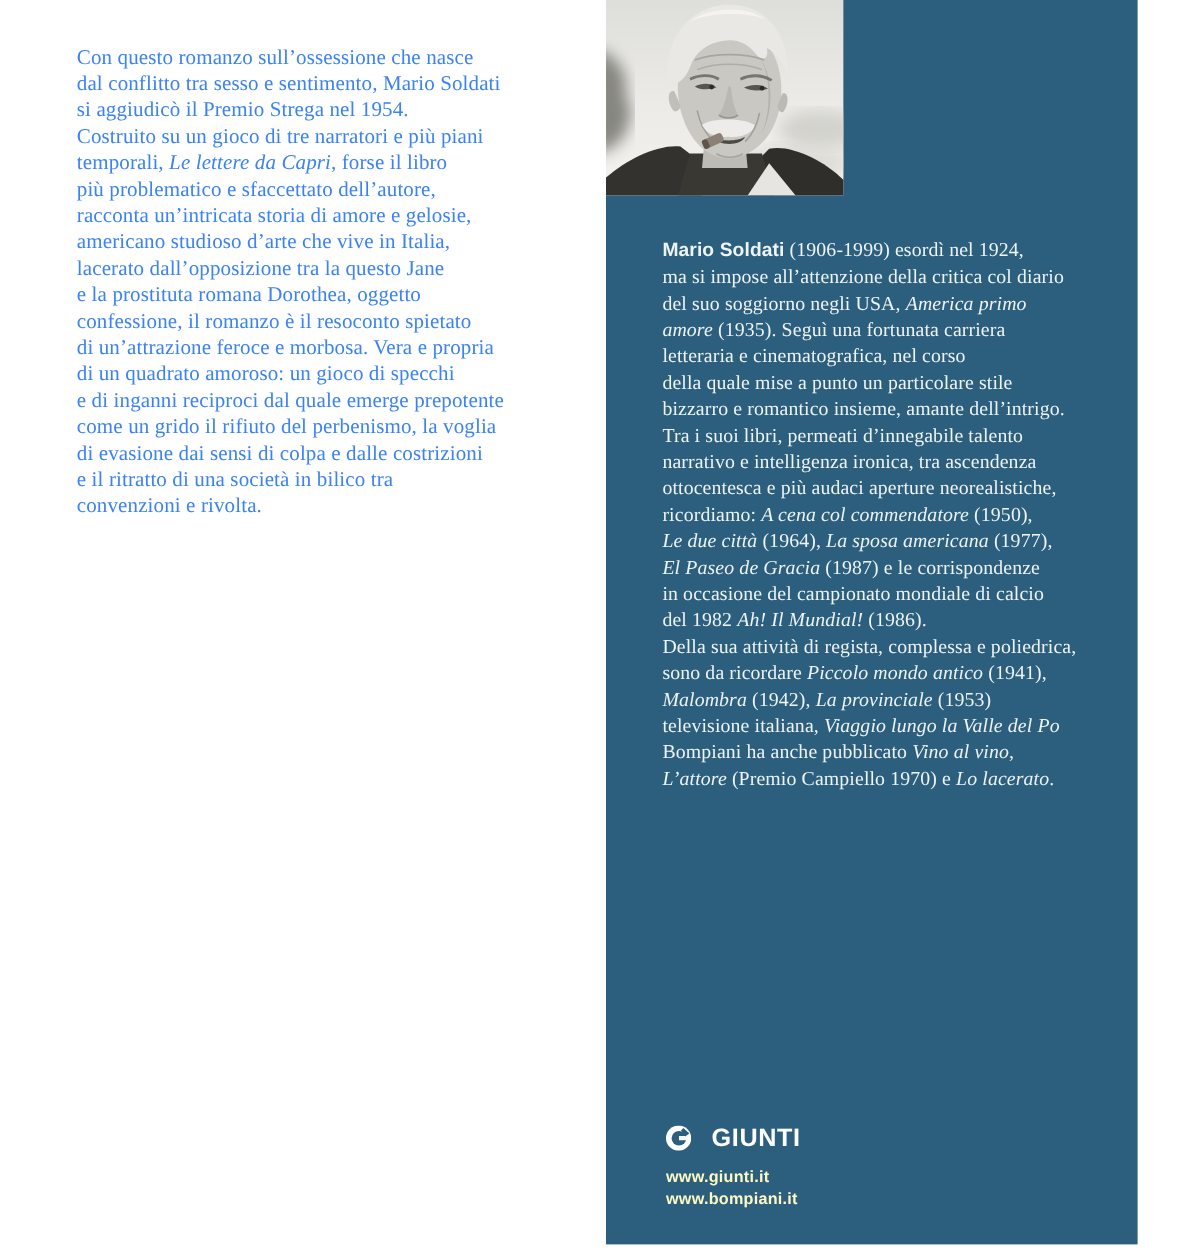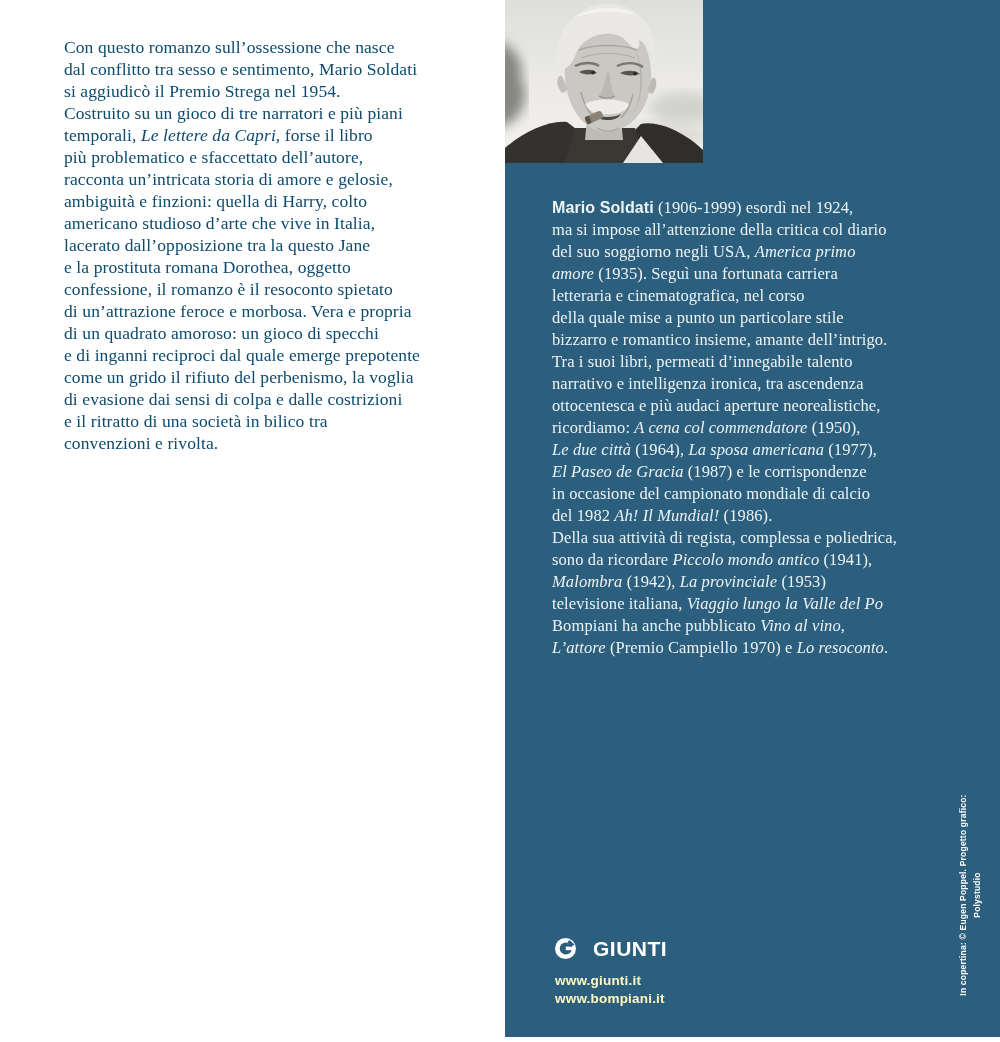--- a/index.html
+++ b/index.html
@@ -3,28 +3,28 @@
 <meta charset="utf-8">
 <style>
   html,body{margin:0;padding:0;}
   body{
     width:1000px;height:1042px;position:relative;background:#ffffff;
     overflow:hidden;font-family:"Liberation Serif",serif;
   }
   
   .left-text{
     position:absolute;left:64px;top:36px;width:436px;
-    font-size:17.5px;line-height:22px;color:#0c4a6e;letter-spacing:.1px;
+    font-size:17.5px;line-height:22px;color:#3b82f6;letter-spacing:.1px;
   }
   .line{white-space:nowrap;}
   .it{font-style:italic;}
   .bd{font-family:"Liberation Sans",sans-serif;font-weight:700;font-size:16px;}
   
   .right-panel{
-    position:absolute;left:505px;top:0;width:495px;height:1037px;
+    position:absolute;left:505px;top:0;width:443px;height:1037px;
     background:#2b5f7d;
   }
   .photo{
     position:absolute;left:0;top:0;width:198px;height:163px;display:block;
   }
   .bio{
     position:absolute;left:47px;top:197px;width:440px;
     font-size:16.5px;line-height:22px;color:#eef3f5;letter-spacing:.1px;
   }
   
@@ -51,21 +51,20 @@
 <body>
 
 <div class="left-text">
     <div class="line"><span>Con questo romanzo sull’ossessione che nasce</span></div>
     <div class="line"><span>dal conflitto tra sesso e sentimento, Mario Soldati</span></div>
     <div class="line"><span>si aggiudicò il Premio Strega nel 1954.</span></div>
     <div class="line"><span>Costruito su un gioco di tre narratori e più piani</span></div>
     <div class="line"><span>temporali, </span><span class="it">Le lettere da Capri</span><span>, forse il libro</span></div>
     <div class="line"><span>più problematico e sfaccettato dell’autore,</span></div>
     <div class="line"><span>racconta un’intricata storia di amore e gelosie,</span></div>
-    <div class="line"><span>ambiguità e finzioni: quella di Harry, colto</span></div>
     <div class="line"><span>americano studioso d’arte che vive in Italia,</span></div>
     <div class="line"><span>lacerato dall’opposizione tra la questo Jane</span></div>
     <div class="line"><span>e la prostituta romana Dorothea, oggetto</span></div>
     <div class="line"><span>confessione, il romanzo è il resoconto spietato</span></div>
     <div class="line"><span>di un’attrazione feroce e morbosa. Vera e propria</span></div>
     <div class="line"><span>di un quadrato amoroso: un gioco di specchi</span></div>
     <div class="line"><span>e di inganni reciproci dal quale emerge prepotente</span></div>
     <div class="line"><span>come un grido il rifiuto del perbenismo, la voglia</span></div>
     <div class="line"><span>di evasione dai sensi di colpa e dalle costrizioni</span></div>
     <div class="line"><span>e il ritratto di una società in bilico tra</span></div>
@@ -156,21 +155,21 @@
       <div class="line"><span>ricordiamo: </span><span class="it">A cena col commendatore</span><span> (1950),</span></div>
       <div class="line"><span class="it">Le due città</span><span> (1964), </span><span class="it">La sposa americana</span><span> (1977),</span></div>
       <div class="line"><span class="it">El Paseo de Gracia</span><span> (1987) e le corrispondenze</span></div>
       <div class="line"><span>in occasione del campionato mondiale di calcio</span></div>
       <div class="line"><span>del 1982 </span><span class="it">Ah! Il Mundial!</span><span> (1986).</span></div>
       <div class="line"><span>Della sua attività di regista, complessa e poliedrica,</span></div>
       <div class="line"><span>sono da ricordare </span><span class="it">Piccolo mondo antico</span><span> (1941),</span></div>
       <div class="line"><span class="it">Malombra</span><span> (1942), </span><span class="it">La provinciale</span><span> (1953)</span></div>
       <div class="line"><span>televisione italiana, </span><span class="it">Viaggio lungo la Valle del Po</span></div>
       <div class="line"><span>Bompiani ha anche pubblicato </span><span class="it">Vino al vino</span><span>,</span></div>
-      <div class="line"><span class="it">L’attore</span><span> (Premio Campiello 1970) e </span><span class="it">Lo resoconto</span><span>.</span></div>
+      <div class="line"><span class="it">L’attore</span><span> (Premio Campiello 1970) e </span><span class="it">Lo lacerato</span><span>.</span></div>
     </div>
 
   <div class="logo-block">
     <div class="logo-row">
       <svg width="21" height="21" viewBox="0 0 21 21">
         <circle cx="10.5" cy="10.5" r="10.5" fill="#ffffff"></circle>
         <circle cx="10.8" cy="10.5" r="6.1" fill="#2b5f7d"></circle>
         <path d="M10.8,8.6 L18,8.6 L18,12.2 L10.8,12.2 Z" fill="#ffffff"></path>
         <path d="M14.5,2 L19.5,6.5 L16,9 L12.5,4 Z" fill="#2b5f7d"></path>
       </svg>

